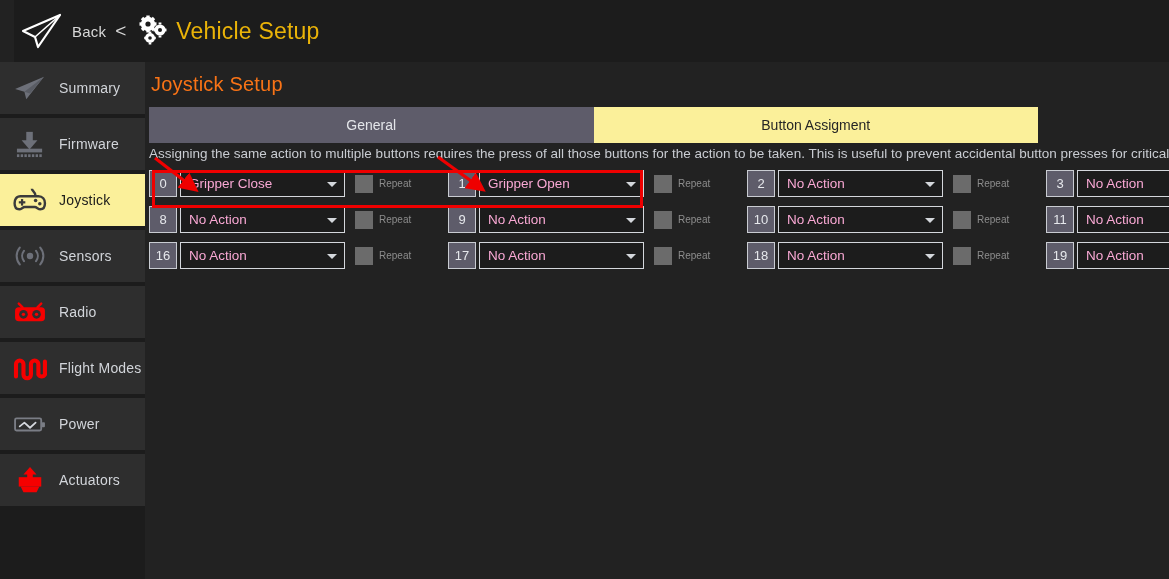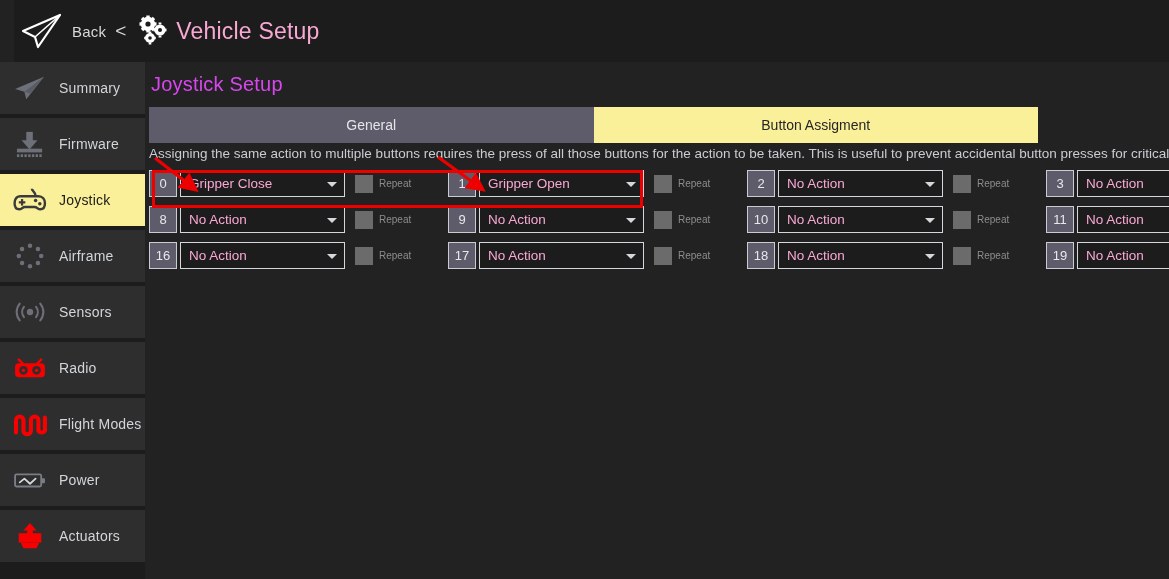--- a/index.html
+++ b/index.html
@@ -17,21 +17,21 @@
     background: #1c1c1c;
     display: flex; align-items: center; padding-left: 6px; margin-left: 14px;
   }
   .logo-plane { width: 44px; height: 40px; flex: 0 0 auto; }
   .back-label {
     color: #d8d8d8; font-size: 15px; margin-left: 8px; letter-spacing: .2px;
   }
   .back-chevron { color: #d8d8d8; font-size: 19px; margin-left: 9px; font-weight: 300; }
   .gears-icon { margin-left: 10px; width: 34px; height: 34px; }
   .page-title-top {
-    color: #f9a8d4; font-size: 23px; margin-left: 6px; font-weight: 400; letter-spacing: .2px;
+    color: #eab308; font-size: 23px; margin-left: 6px; font-weight: 400; letter-spacing: .2px;
   }
 
   
   #sidebar {
     position: absolute; left: 0; top: 62px; width: 145px; height: 517px;
     background: #1c1c1c;
   }
   .side-item {
     position: relative; height: 52px; margin-bottom: 4px;
     background: #2e2e2e;
@@ -47,21 +47,21 @@
   }
   .side-item.selected .s-label { color: #1a1a1a; }
 
   
   #main {
     position: absolute; left: 145px; top: 62px;
     width: 1024px; height: 517px; background: #222222;
     overflow: hidden;
   }
   #panel-title {
-    color: #d946ef; font-size: 20px; padding: 11px 0 0 6px; letter-spacing: .2px;
+    color: #f97316; font-size: 20px; padding: 11px 0 0 6px; letter-spacing: .2px;
   }
 
   
   #tabbar {
     position: absolute; left: 4px; top: 45px; width: 889px; height: 36px;
     display: flex;
   }
   .tab {
     flex: 1 1 50%; display: flex; align-items: center; justify-content: center;
     font-size: 14px;
@@ -216,37 +216,20 @@
             <line x1="7" y1="17.5" x2="14" y2="17.5"></line>
             <line x1="10.5" y1="14" x2="10.5" y2="21"></line>
           </g>
           <circle cx="25" cy="15.5" r="1.9" fill="#3b3b3b"></circle>
           <circle cx="29.5" cy="19" r="1.9" fill="#3b3b3b"></circle>
         </svg>
       </span>
       <span class="s-label">Joystick</span>
     </div>
 
-    <div class="side-item">
-      <span class="s-icon">
-        <svg viewBox="0 0 34 30" width="32" height="28">
-          <g fill="#6d7079">
-            <circle cx="17" cy="4" r="2.4"></circle>
-              <circle cx="25.5" cy="7.5" r="2.4"></circle>
-            <circle cx="29" cy="15" r="2.4"></circle>
-              <circle cx="25.5" cy="22.5" r="2.4"></circle>
-            <circle cx="17" cy="26" r="2.4"></circle>
-              <circle cx="8.5" cy="22.5" r="2.4"></circle>
-            <circle cx="5" cy="15" r="2.4"></circle>
-              <circle cx="8.5" cy="7.5" r="2.4"></circle>
-          </g>
-        </svg>
-      </span>
-      <span class="s-label">Airframe</span>
-    </div>
 
     <div class="side-item">
       <span class="s-icon">
         <svg viewBox="0 0 36 30" width="34" height="28">
           <circle cx="18" cy="15" r="3.4" fill="#6d7079"></circle>
           <g fill="none" stroke="#6d7079" stroke-width="2.2" stroke-linecap="round">
             <path d="M11.5 9.5 A9 9 0 0 0 11.5 20.5"></path>
             <path d="M24.5 9.5 A9 9 0 0 1 24.5 20.5"></path>
             <path d="M7 6 A14 14 0 0 0 7 24"></path>
             <path d="M29 6 A14 14 0 0 1 29 24"></path>

